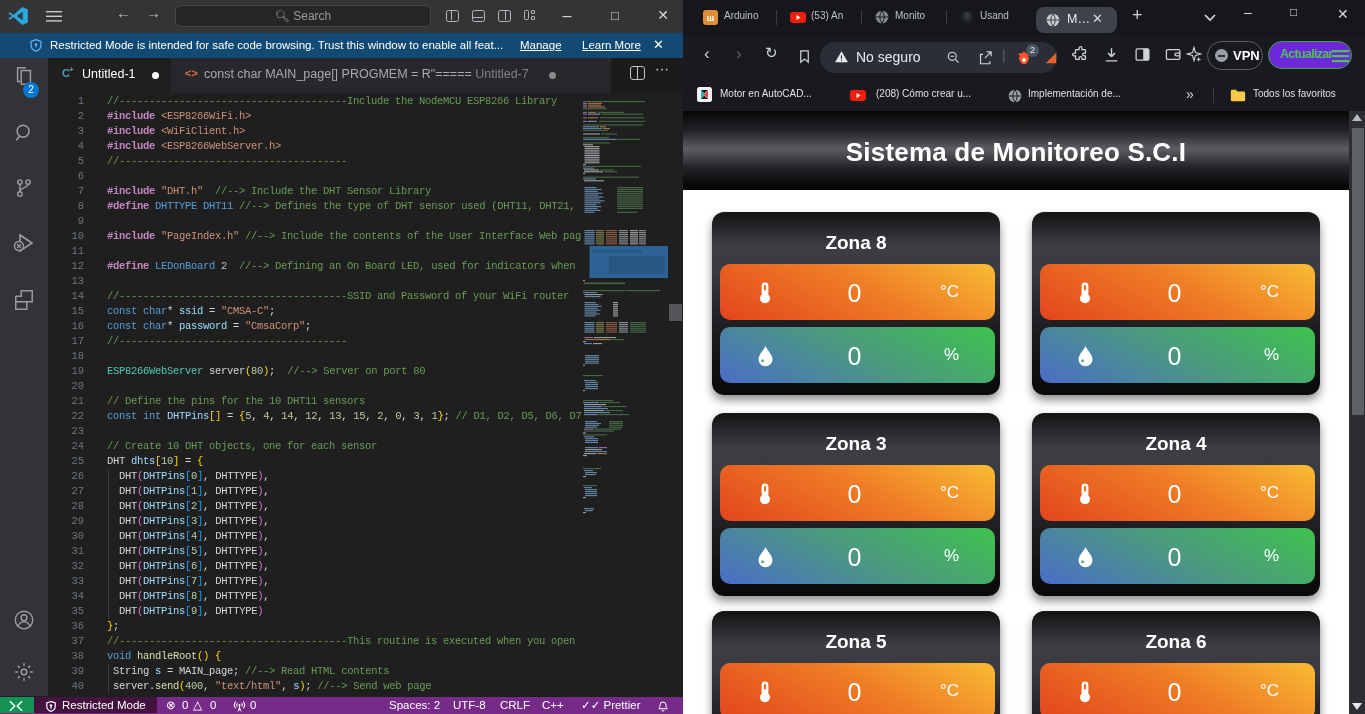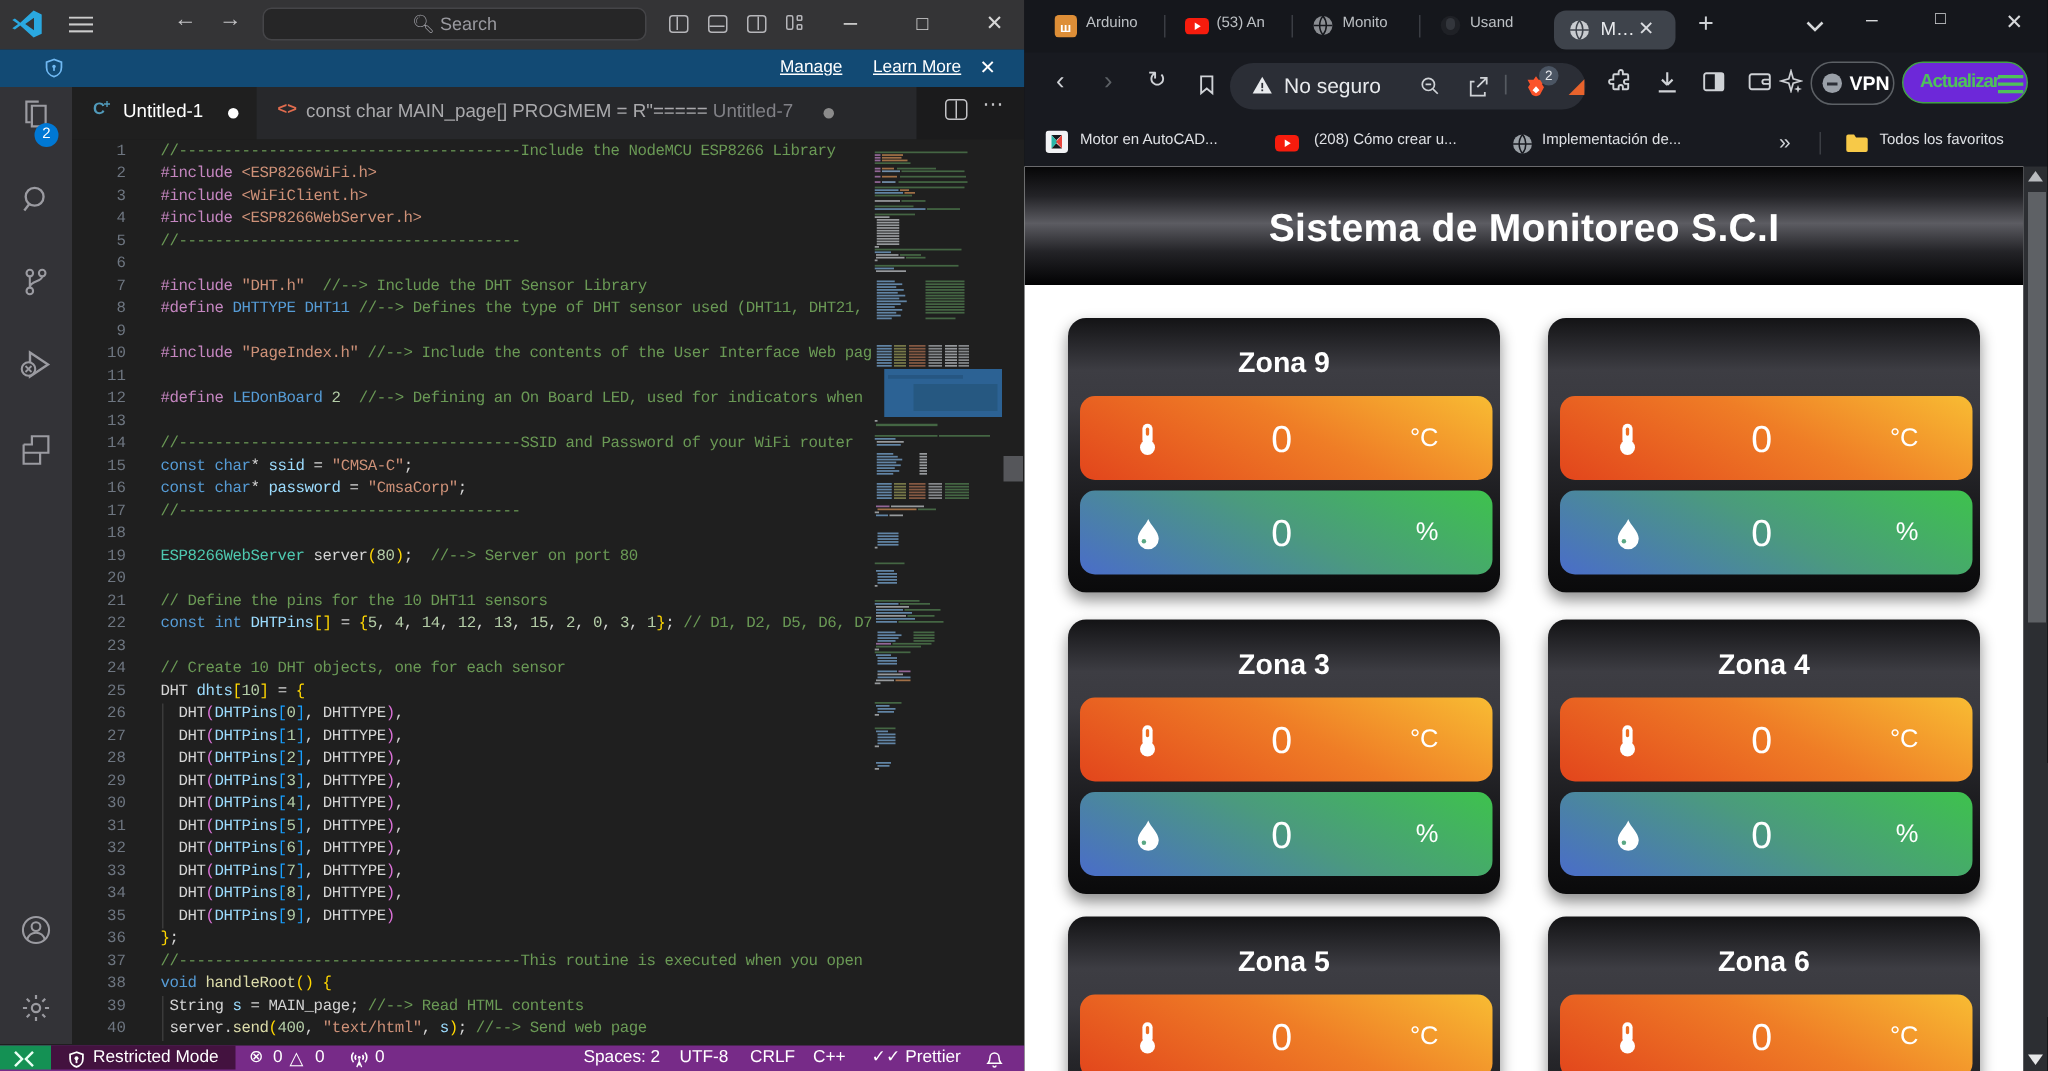--- a/index.html
+++ b/index.html
@@ -17,21 +17,21 @@
 #searchbox {position:absolute;left:175px;top:5px;width:256px;height:22px;background:#262627;border:1px solid #454548;border-radius:6px;color:#9a9aa0;font-size:12px;text-align:center;line-height:20px;}
 .layic {position:absolute;top:10px;width:13px;height:12px;border:1.4px solid #b6b6ba;border-radius:2.5px;}
 .tab {position:absolute;top:0;height:35px;font-size:12.5px;}
 .dot {display:inline-block;width:7px;height:7px;border-radius:50%;}
 #vstatus .sitem {position:absolute;top:0;height:16px;line-height:17px;white-space:nowrap;}
 
 #lnums {position:absolute;left:0;top:1px;width:36px;text-align:right;color:#6e7681;font:10.5px/15px "Liberation Mono",monospace;white-space:pre;}
 #codebox {position:absolute;left:59px;top:1px;width:474px;overflow:hidden;color:#d4d4d4;font:10.5px/15px "Liberation Mono",monospace;letter-spacing:-0.3px;white-space:pre;}
 #codebox i {font-style:normal;}
 i.c {color:#6a9955;} i.k {color:#569cd6;} i.v {color:#9cdcfe;} i.s {color:#ce9178;}
-i.p {color:#c586c0;} i.n {color:#b5cea8;} i.t {color:#4ec9b0;} i.f {color:#dcdcaa;}
+i.p {color:#c586c0;font-weight:bold;} i.n {color:#b5cea8;} i.t {color:#4ec9b0;} i.f {color:#dcdcaa;}
 i.g {color:#ffd700;} i.pk {color:#da70d6;} i.bb {color:#179fff;} i.w {color:#d4d4d4;}
 
 #brw {position:absolute;left:683px;top:0;width:682px;height:714px;background:#15171c;}
 #btabbar {position:absolute;left:0;top:0;width:682px;height:35px;background:#15171c;}
 #btoolbar {position:absolute;left:0;top:35px;width:682px;height:45px;background:#181a20;}
 #bbookmarks {position:absolute;left:0;top:80px;width:682px;height:31px;background:#181a20;}
 .btxt {color:#bcc0c4;font-size:10px;white-space:nowrap;}
 .bsep {position:absolute;top:10px;width:1px;height:15px;background:#3a3d43;}
 
 #webpage {position:absolute;left:0;top:111px;width:666px;height:603px;background:#fff;overflow:hidden;}
@@ -81,20 +81,21 @@
   <div class="wbtn" style="left:559px;font-size:16px;">–</div>
   <div class="wbtn" style="left:607px;font-size:13px;">□</div>
   <div class="wbtn" style="left:655px;">✕</div>
  </div>
  <div id="vbanner">
   <svg style="position:absolute;left:29px;top:5px" width="14" height="15" viewBox="0 0 24 24">
           <path fill="none" stroke="#6fb8f2" stroke-width="2" d="M12 2 3.5 5v6c0 5 3.6 9.3 8.5 10.6 4.9-1.3 8.5-5.6 8.5-10.6V5L12 2z"></path>
           <circle cx="12" cy="10" r="2" fill="#6fb8f2"></circle>
           <rect x="11" y="11" width="2" height="4" fill="#6fb8f2"></rect>
         </svg>
+  <div class="abs" style="left:50px;top:6px;">Restricted Mode is intended for safe code browsing. Trust this window to enable all feat...</div>
   <div class="abs" style="left:520px;top:6px;text-decoration:underline;">Manage</div>
   <div class="abs" style="left:582px;top:6px;text-decoration:underline;">Learn More</div>
   <div class="abs" style="left:653px;top:4px;font-size:13px;">✕</div>
  </div>
  <div id="vactivity">
   <svg style="position:absolute;left:13px;top:6px" width="22" height="24" viewBox="0 0 24 24">
           <path fill="none" stroke="#9b9ba1" stroke-width="1.6" d="M14 3H5v15h3M9 6h10v15H9z"></path>
         </svg>
   <div class="abs" style="left:23px;top:24px;width:16px;height:16px;border-radius:50%;background:#0078d4;color:#fff;font-size:10px;text-align:center;line-height:16px;">2</div>
   <svg style="position:absolute;left:13px;top:64px" width="22" height="22" viewBox="0 0 24 24">
@@ -646,21 +647,21 @@
           <path d="M1 3a2 2 0 012-2h6l2 3h10a2 2 0 012 2v11a2 2 0 01-2 2H3a2 2 0 01-2-2V3z" fill="#f7c948"></path>
         </svg>
    <div class="abs btxt" style="left:570px;top:8px;color:#dfe1e5;">Todos los favoritos</div>
  </div>
  <div id="webpage">
   <div id="pghead">
           <div>Sistema de Monitoreo S.C.I</div>
         </div>
 
 <div class="card" style="left:29px;top:101px;">
- <div class="ztitle">Zona 9</div>
+ <div class="ztitle">Zona 8</div>
  <div class="bar tbar">
    <svg class="bicon" width="16" height="22" viewBox="0 0 16 22">
      <rect x="4.6" y="0.5" width="6.8" height="14" rx="3.4" fill="#fff"></rect>
      <circle cx="8" cy="16.3" r="5" fill="#fff"></circle>
      <rect x="6.9" y="3" width="2.2" height="5.5" rx="1.1" fill="#ed6f22"></rect>
    </svg>
    <div class="bval">0</div>
    <div class="bunit">°C</div>
  </div>
  <div class="bar hbar">

